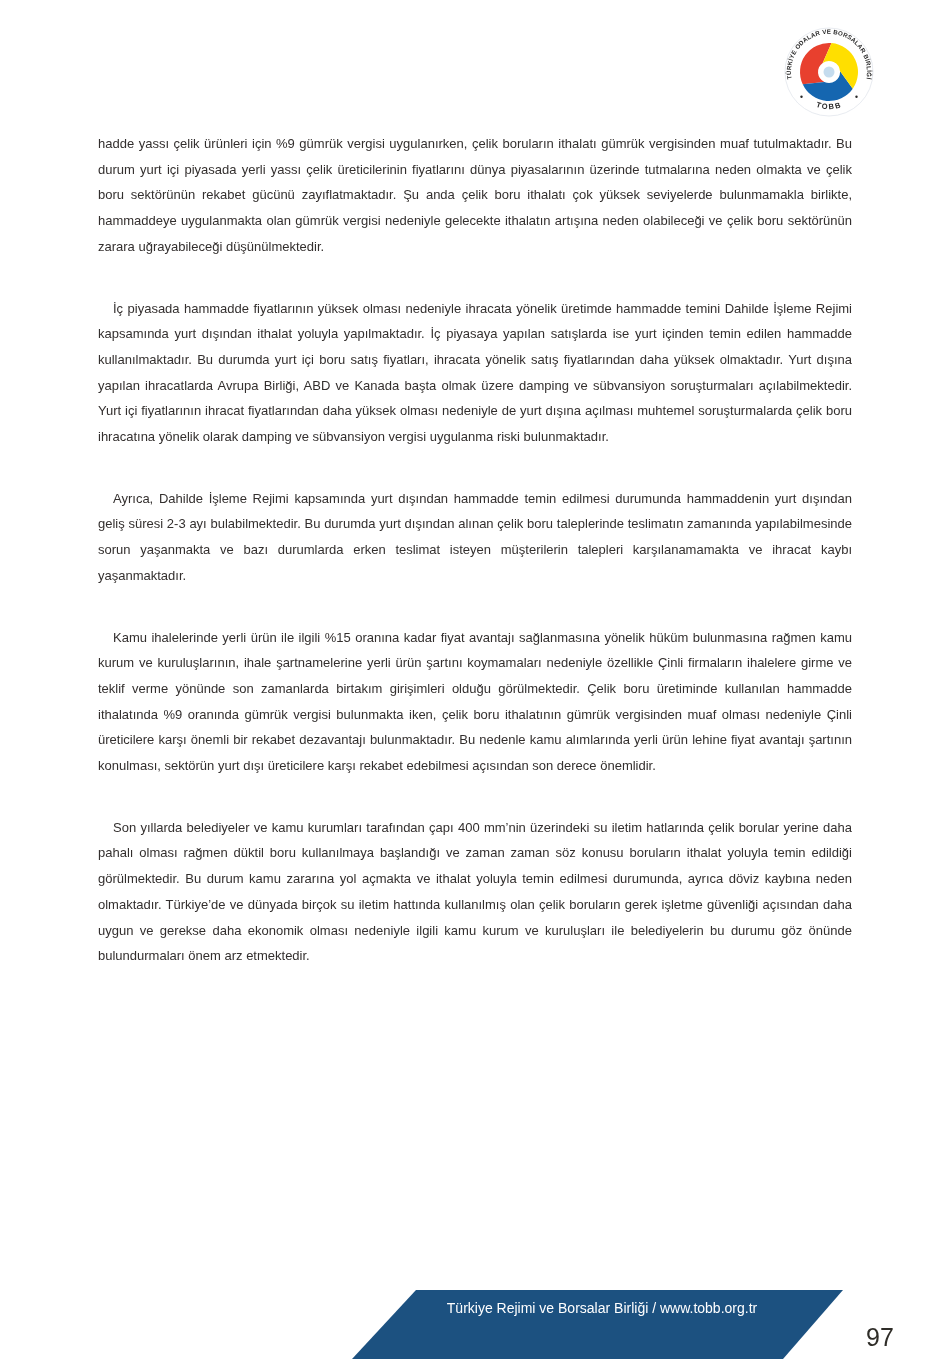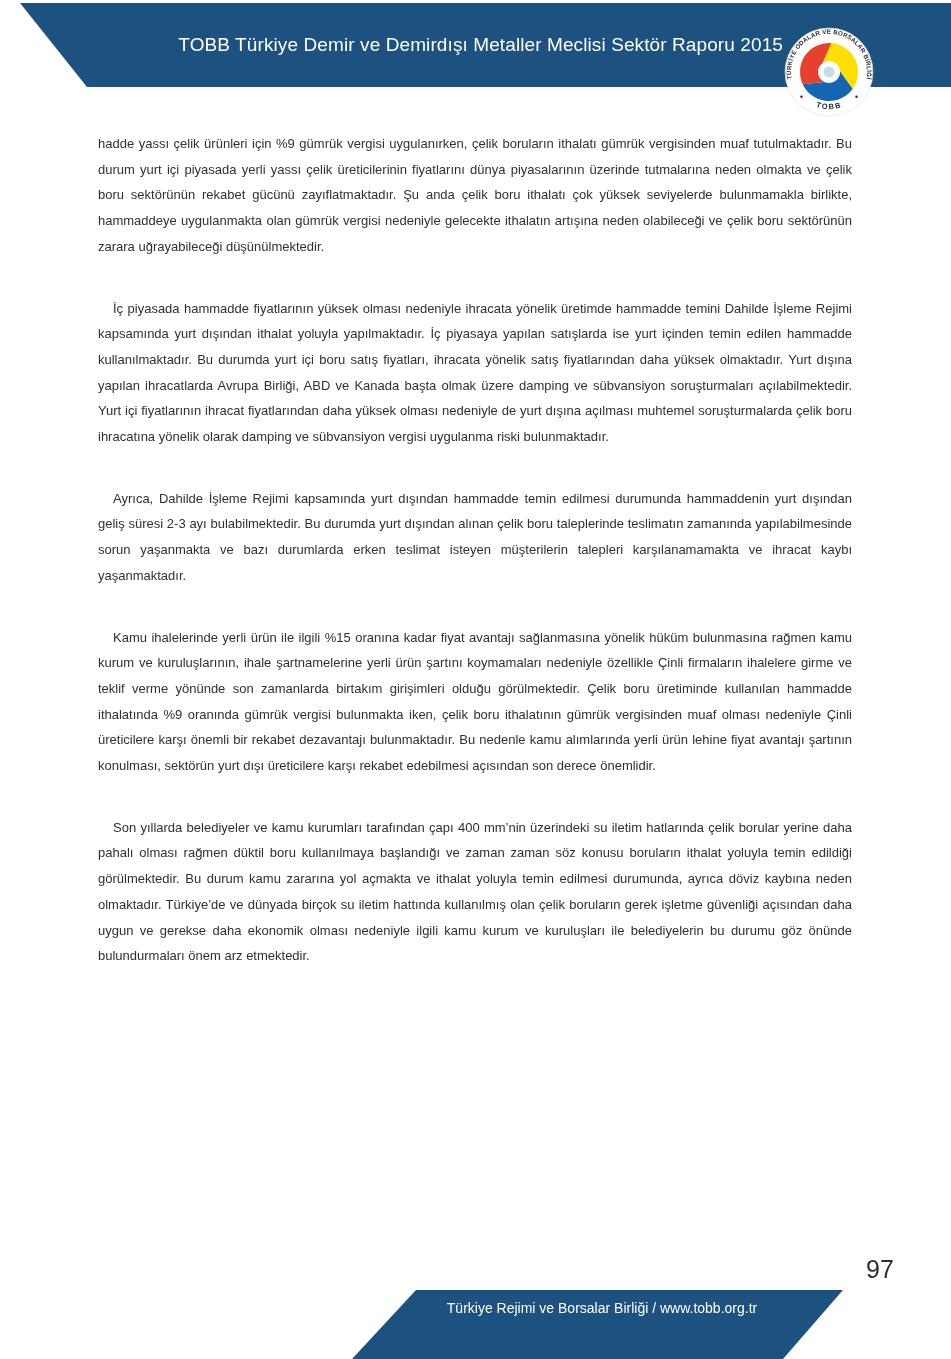--- a/index.html
+++ b/index.html
@@ -57,33 +57,30 @@
     position:absolute;left:0;top:1290px;width:951px;height:69px;
     background:var(--band-blue);
     clip-path:polygon(416px 0,843px 0,783px 100%,352px 100%);
   }
   .footer-text{
     position:absolute;left:602px;top:1300px;
     transform:translateX(-50%);
     color:#ffffff;font-size:14px;white-space:nowrap;
   }
   .page-number{
-    position:absolute;left:866px;top:1256px;
+    position:absolute;left:866px;top:1324px;
     color:var(--page-number-color);
     font-size:25px;line-height:26px;
   }
 </style>
 </head>
 <body>
 
 <div class="page">
 
-  <div class="header-band">
-    <div class="header-title">TOBB Türkiye Demir ve Demirdışı Metaller Meclisi Sektör Raporu 2015</div>
-  </div>
 
   <div class="logo-wrap">
     <svg viewBox="-45 -45 90 90" xmlns="http://www.w3.org/2000/svg">
       <circle cx="0" cy="0" r="44" fill="#ffffff" stroke="#d8dee5" stroke-width="0.6"></circle>
 
       <path d="M 2.53,-28.89 A 29 29 0 0 0 -26.28,12.26 L -4.65,9.97 A 11 11 0 0 1 -6.31,-9.01 Z" fill="var(--logo-red)"></path>
       <path d="M -26.28,12.26 A 29 29 0 0 0 23.75,16.63 L 10.96,-0.96 A 11 11 0 0 1 -4.65,9.97 Z" fill="var(--logo-blue)"></path>
       <path d="M 23.75,16.63 A 29 29 0 0 0 2.53,-28.89 L -6.31,-9.01 A 11 11 0 0 1 10.96,-0.96 Z" fill="var(--logo-yellow)"></path>
       <circle cx="0" cy="0" r="5.5" fill="#c5dcee"></circle>
 

